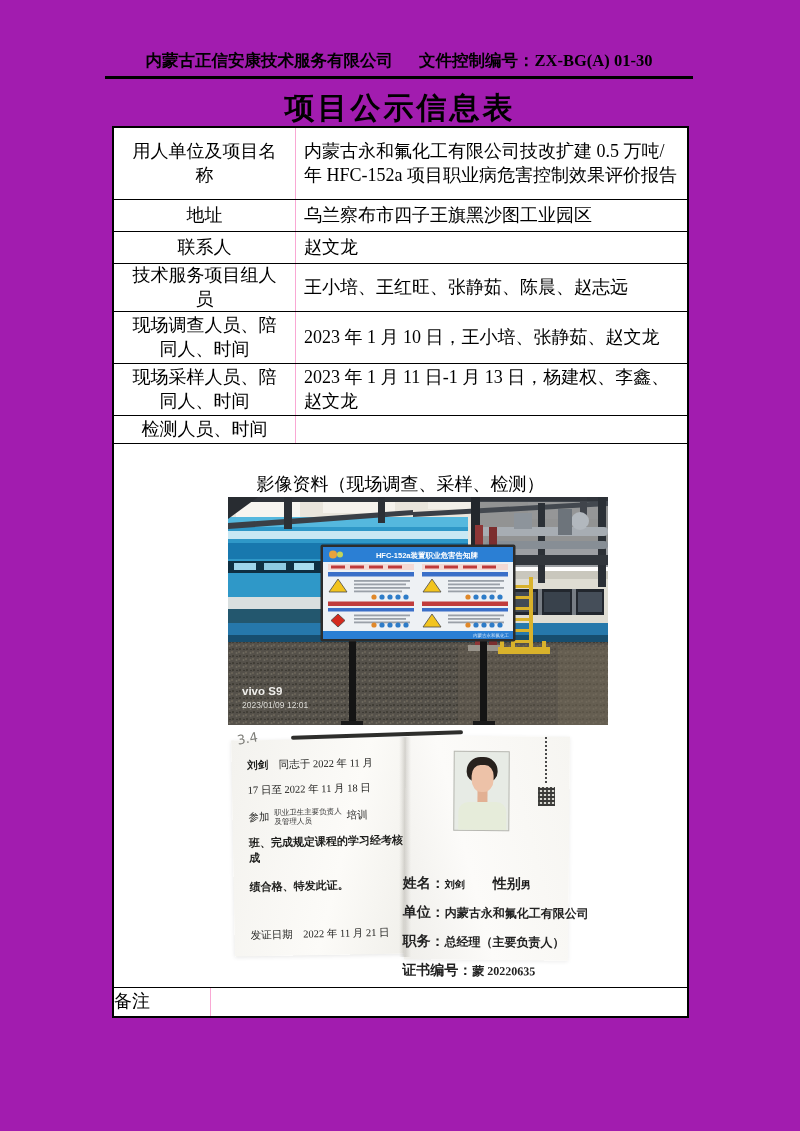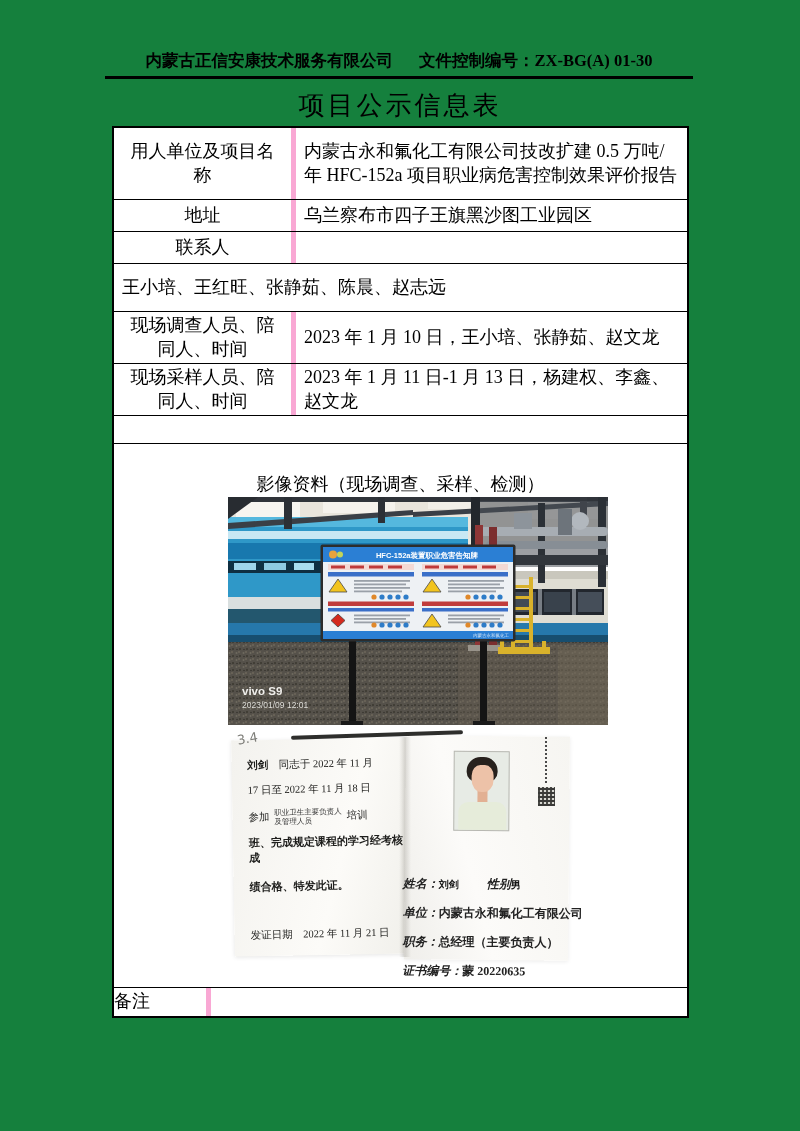--- a/index.html
+++ b/index.html
@@ -1,37 +1,37 @@
 <!DOCTYPE html>
 <html><head>
 <meta charset="utf-8">
 <style>
   * { margin:0; padding:0; box-sizing:border-box; }
   body { background:#ffffff; }
   .page {
-    position:relative; width:800px; height:1131px; background:#15803d;
+    position:relative; width:800px; height:1131px; background:#a21caf;
     font-family:"Liberation Serif","DejaVu Serif",serif; color:#000; overflow:hidden;
   }
   
   .doc-header {
     position:absolute; top:50px; left:105px; width:588px;
     text-align:center; font-weight:bold; font-size:16.5px; white-space:nowrap;
   }
   .doc-header .company { margin-right:26px; }
   .header-rule { position:absolute; top:76px; left:105px; width:588px; height:3px; background:#000; }
   .doc-title {
     position:absolute; top:88px; left:0; width:800px; text-align:center;
-    font-weight:normal; font-size:26px; letter-spacing:3px;
+    font-weight:bold; font-size:30px; letter-spacing:3px;
   }
   
   .tbl { position:absolute; top:126px; left:112px; width:577px; border:2px solid #000; background:#fff; }
   .trow { display:flex; border-bottom:1px solid #000; }
   .trow:last-child { border-bottom:none; }
   .cell-l {
-    width:182px; border-right:5px solid #f9a8d4; display:flex; align-items:center;
+    width:182px; border-right:1px solid #f9a8d4; display:flex; align-items:center;
     justify-content:center; text-align:center; padding:0 10px; font-size:18px; line-height:1.3;
   }
   .cell-v { flex:1; display:flex; align-items:center; padding:14px 8px; font-size:18px; line-height:1.3; }
   .rh72{height:72px} .rh32{height:32px} .rh48{height:48px} .rh52{height:52px} .rh28{height:28px}
   .media-row { display:block; height:516px; }
   .media-title { height:25px; line-height:25px; text-align:center; font-size:18px;margin-top:28px; }
   .remark-l { width:97px; justify-content:flex-start; padding-left:0; }
 
   
   .photo1 { position:relative; width:380px; height:228px; margin-left:114px; overflow:hidden; }
@@ -65,21 +65,21 @@
     background:#e7ebe5; border:1px solid #b8b8b2; overflow:hidden; }
   .hair { position:absolute; top:5px; left:12px; width:31px; height:25px; background:#27211d;
     border-radius:14px 14px 10px 10px; }
   .face { position:absolute; top:13px; left:17px; width:22px; height:27px; background:#edc2a8;
     border-radius:40% 40% 45% 45%; }
   .neck { position:absolute; top:38px; left:23px; width:10px; height:16px; background:#e2b093; }
   .shirt { position:absolute; bottom:0; left:4px; width:48px; height:28px; background:#e6ecda;
     border-radius:10px 10px 0 0; }
   .cr-rows { margin-top:43px; }
   .cr-row { margin-bottom:10px; white-space:nowrap; }
-  .crl { font-size:12px; font-weight:bold; color:#222;font-style:italic; }
+  .crl { font-size:14px; font-weight:bold; color:#222; }
   .crv { font-size:10px; font-weight:bold; color:#111; }
   .crv-sm { font-size:12px; font-weight:bold; color:#222; }
   .gap { display:inline-block; width:28px; }
   .dotline { position:absolute; left:318px; top:6px; height:46px; width:0;
     border-left:2.5px dotted #4a4a4a; }
   .qrmark { position:absolute; left:311px; top:56px; width:17px; height:19px;
     background-color:#cfcfca;
     background-image:repeating-linear-gradient(0deg,#3a3a38 0 2px,rgba(0,0,0,0) 2px 4px),
                      repeating-linear-gradient(90deg,#4a4a46 0 2px,#d8d8d2 2px 4px); }
 </style>
@@ -102,37 +102,40 @@
       <div class="cell-v">内蒙古永和氟化工有限公司技改扩建 0.5 万吨/年 HFC-152a 项目职业病危害控制效果评价报告</div>
     </div>
 
     <div class="trow rh32">
       <div class="cell-l">地址</div>
       <div class="cell-v">乌兰察布市四子王旗黑沙图工业园区</div>
     </div>
 
     <div class="trow rh32">
       <div class="cell-l">联系人</div>
+      <div class="cell-v">赵文龙</div>
     </div>
 
     <div class="trow rh48">
+      <div class="cell-l">技术服务项目组人员</div>
       <div class="cell-v">王小培、王红旺、张静茹、陈晨、赵志远</div>
     </div>
 
     <div class="trow rh52">
       <div class="cell-l">现场调查人员、陪同人、时间</div>
       <div class="cell-v">2023 年 1 月 10 日，王小培、张静茹、赵文龙</div>
     </div>
 
     <div class="trow rh52">
       <div class="cell-l">现场采样人员、陪同人、时间</div>
       <div class="cell-v">2023 年 1 月 11 日-1 月 13 日，杨建权、李鑫、赵文龙</div>
     </div>
 
     <div class="trow rh28">
+      <div class="cell-l">检测人员、时间</div>
     </div>
 
     <div class="trow media-row">
       <div class="media-title">影像资料（现场调查、采样、检测）</div>
 
       <div class="photo1">
         <svg width="380" height="228" viewBox="0 0 380 228">
           <defs>
             <pattern id="gravel" width="7" height="7" patternUnits="userSpaceOnUse">
               <rect width="7" height="7" fill="#55514a"></rect>

